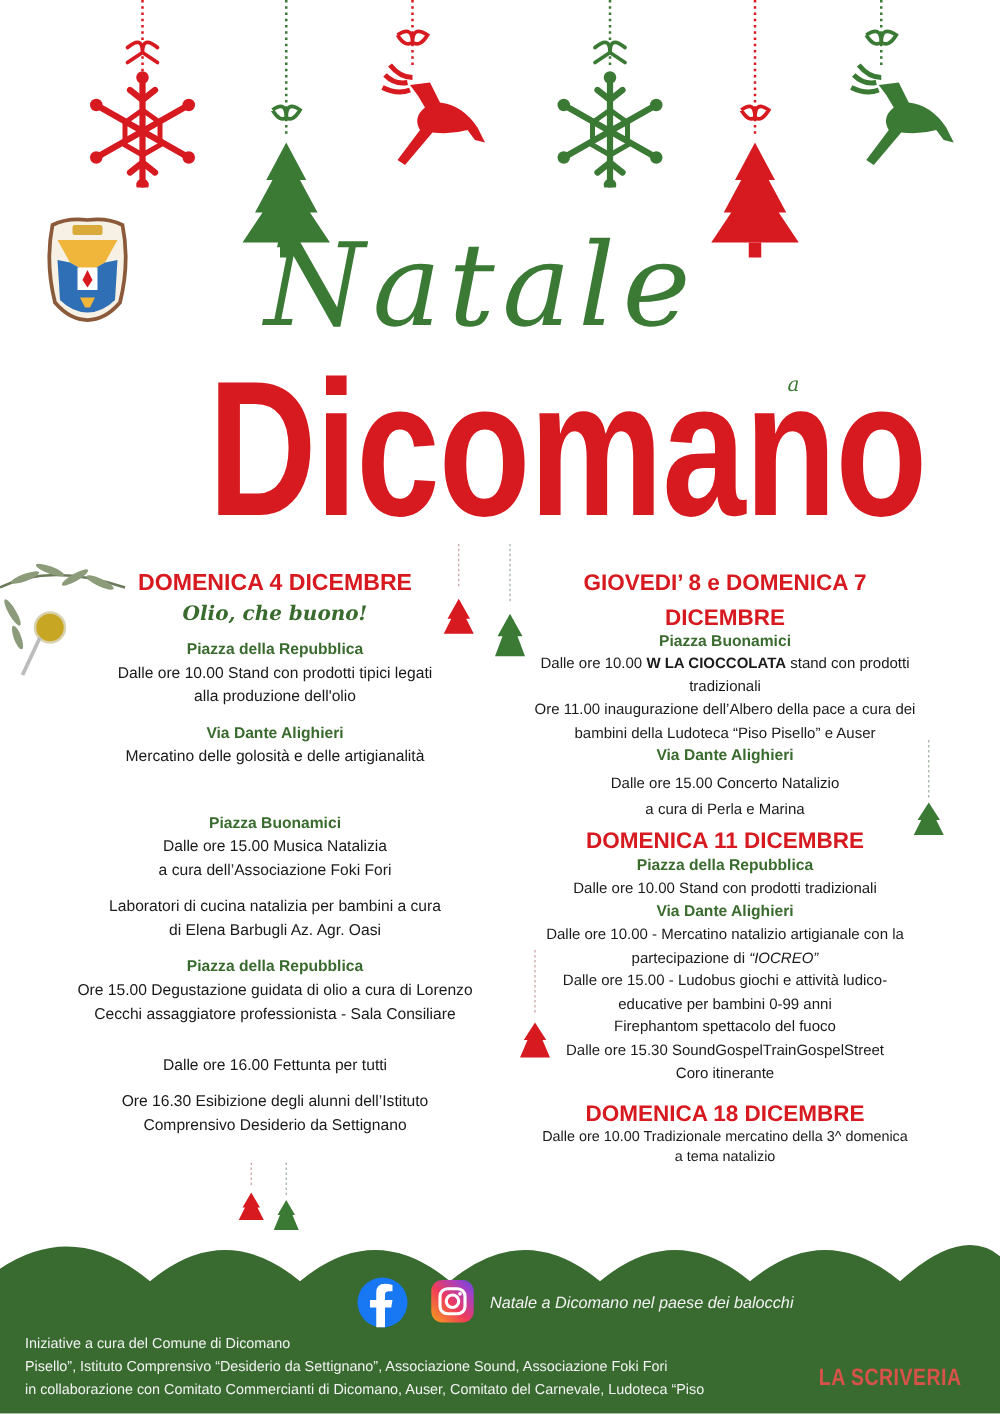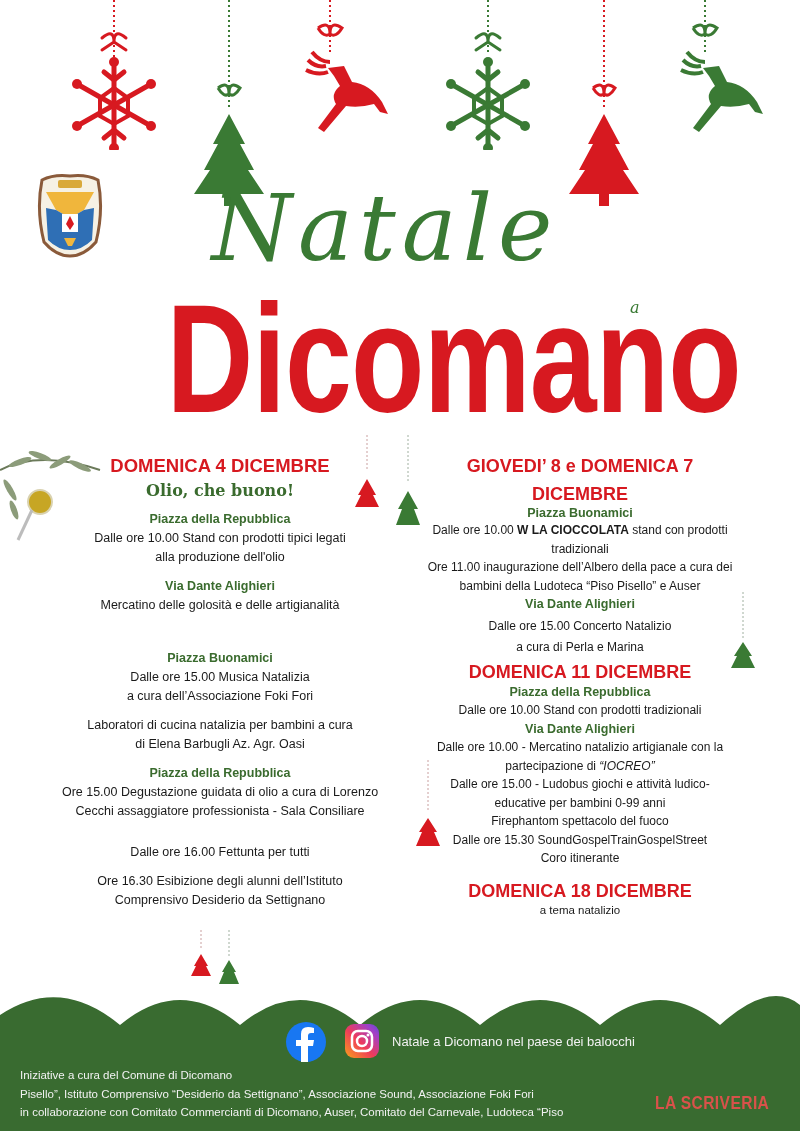--- a/index.html
+++ b/index.html
@@ -7,27 +7,27 @@
   .abs { position:absolute; }
   .ornament { position:absolute; }
   .title-natale { position:absolute; left:195px; top:175px; width:380px; text-align:center; font-family:"DejaVu Serif", serif; font-style:italic; font-size:92px; color:#3a7a34; letter-spacing:6px; font-weight:normal; }
   .title-a { position:absolute; left:630px; top:298px; font-family:"DejaVu Serif", serif; font-style:italic; font-size:16px; color:#3a7a34; }
   .title-dicomano { position:absolute; left:95px; top:282px; width:650px; text-align:center; font-family:"Liberation Sans", sans-serif; font-size:154px; font-weight:bold; color:#d71920; letter-spacing:-1px; transform:scaleX(0.78); transform-origin:center; line-height:1; }
   .col { position:absolute; text-align:center; font-size:12.5px; line-height:19px; color:#1a1a1a; }
   .col-left { left:40px; width:360px; top:455px; }
   .col-right { left:405px; width:350px; top:455px; }
   .day { color:#d71920; font-weight:bold; font-size:18px; line-height:22px; }
   .day.big { font-size:18.5px; }
-  .subtitle { font-family:"DejaVu Serif", serif; font-weight:bold; color:#3a6b2e; font-size:16px; margin:4px 0 10px 0; }
+  .subtitle { font-family:"DejaVu Serif", serif; font-style:italic; font-weight:bold; color:#3a6b2e; font-size:16px; margin:4px 0 10px 0; }
   .place { color:#3a6b2e; font-weight:bold; font-size:12.5px; }
   .gap10 { height:10px; }
   .gap22 { height:22px; }
   .footer { position:absolute; left:0; top:985px; width:800px; height:146px; }
   .footer-text { position:absolute; color:#f2f2f2; font-size:11.5px; line-height:18.5px; }
-  .social-text { position:absolute; left:392px; top:1034px; color:#f2f2f2; font-size:13px; }
+  .social-text { position:absolute; left:392px; top:1034px; color:#f2f2f2; font-size:13px;font-style:italic; }
   .criveria { position:absolute; left:655px; top:1092px; font-weight:bold; font-size:19px; color:#d8524a; letter-spacing:0.5px; transform:scaleX(0.82); transform-origin:left; }
 </style>
 </head>
 <body>
 
 <svg class="ornament" width="800" height="220" style="left:0;top:0;">
   <g stroke-dasharray="2 3" stroke-width="2">
     <line x1="114" y1="0" x2="114" y2="60" stroke="#d71920"></line>
     <line x1="229" y1="0" x2="229" y2="110" stroke="#3a7a34"></line>
     <line x1="330" y1="0" x2="330" y2="55" stroke="#d71920"></line>
@@ -198,20 +198,21 @@
   <div>
     <span>partecipazione di </span><i>“IOCREO”</i>
   </div>
   <div>Dalle ore 15.00 - Ludobus giochi e attività ludico-</div>
   <div>educative per bambini 0-99 anni</div>
   <div>Firephantom spettacolo del fuoco</div>
   <div>Dalle ore 15.30 SoundGospelTrainGospelStreet</div>
   <div>Coro itinerante</div>
 
   <div class="day" style="margin-top:12px;">DOMENICA 18 DICEMBRE</div>
+  <div style="font-size:11.5px;line-height:16px;">Dalle ore 10.00 Tradizionale mercatino della 3^ domenica</div>
   <div style="font-size:11.5px;line-height:16px;">a tema natalizio</div>
 </div>
 
 <svg class="footer" width="800" height="146" viewBox="0 0 800 146">
   <path d="M0 146 L0 30 Q60 -10 120 40 Q180 -10 240 40 Q300 -10 360 40 Q420 -10 480 40 Q540 -10 600 40 Q660 -10 720 40 Q770 -5 800 20 L800 146 Z" fill="#396b30"></path>
 </svg>
 
 <div class="abs" style="left:286px;top:1022px;width:40px;height:40px;border-radius:50%;background:#1877f2;">
   <svg width="40" height="40" viewBox="0 0 40 40">
       <path d="M22 40 L22 24 L27 24 L28 18 L22 18 L22 14 Q22 11 25 11 L28 11 L28 6 Q25 5 22 5 Q15 5 15 12 L15 18 L10 18 L10 24 L15 24 L15 40 Z" fill="#ffffff"></path>

